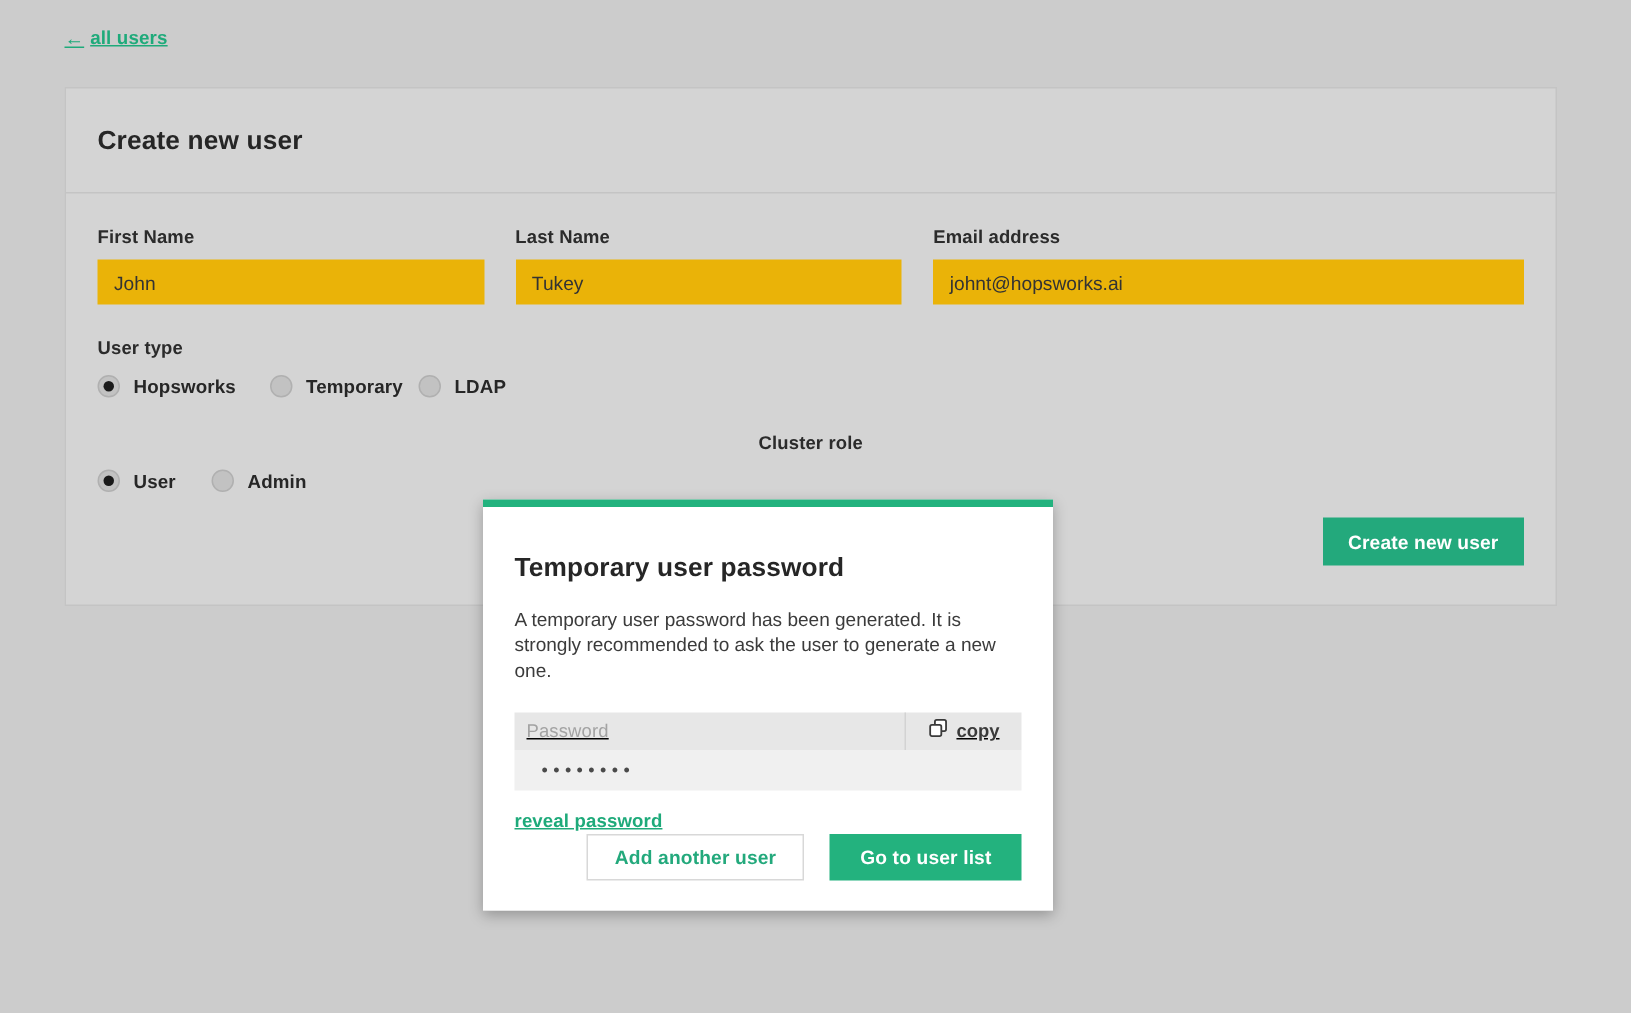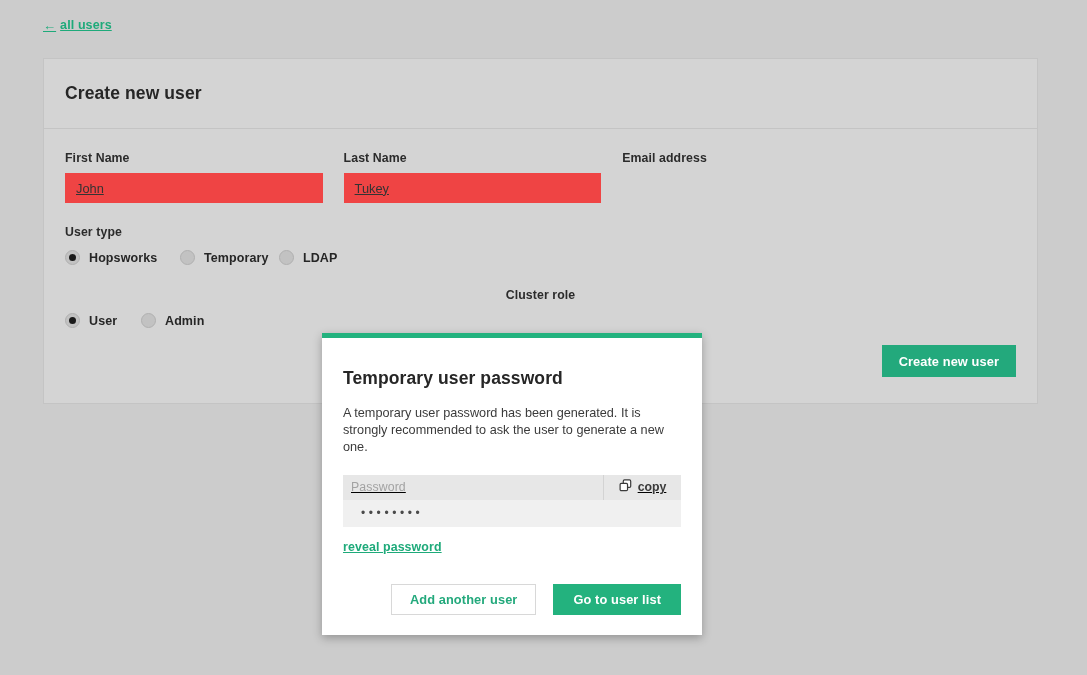--- a/index.html
+++ b/index.html
@@ -64,31 +64,30 @@
   .field.em { width: 396px; }
   .field-label {
     font-size: 12.3px;
     font-weight: bold;
     color: #2b2b2b;
     margin-bottom: 8px;
     letter-spacing: .1px;
   }
   .text-input {
     height: 30px;
-    background: #ef4444;
+    background: #eab308;
     border: none;
     outline: none;
     font-family: "Liberation Sans", sans-serif;
     font-size: 12.8px;
     color: #333333;
     padding: 0 11px;
     width: 100%;
     display: flex;
     align-items: center;
-    text-decoration: underline;
   }
 
   
   .group-label {
     font-size: 12.3px;
     font-weight: bold;
     color: #2b2b2b;
     letter-spacing: .1px;
   }
   .radio-group {
@@ -228,21 +227,20 @@
     text-decoration: underline;
     cursor: pointer;
     letter-spacing: .1px;
   }
 
   
   .modal-actions {
     display: flex;
     justify-content: flex-end;
     gap: 17px;
-    margin-top: 29px;
   }
   .btn-outline {
     background: #ffffff;
     color: #23a97c;
     border: 1px solid #d8d8d8;
     height: 31px;
     padding: 0 18px;
   }
   .btn-modal-primary {
     background: #23b27e;
@@ -274,20 +272,21 @@
         <div class="text-input">John</div>
       </div>
 
       <div class="field ln">
         <div class="field-label">Last Name</div>
         <div class="text-input">Tukey</div>
       </div>
 
       <div class="field em">
         <div class="field-label">Email address</div>
+        <div class="text-input">johnt@hopsworks.ai</div>
       </div>
 
     </div>
 
     <div class="section-user-type">
       <div class="group-label">User type</div>
       <div class="radio-group">
         <div class="radio-opt" style="width:115px">
           <span class="radio-dot on"></span>
           <span class="radio-text">Hopsworks</span>

